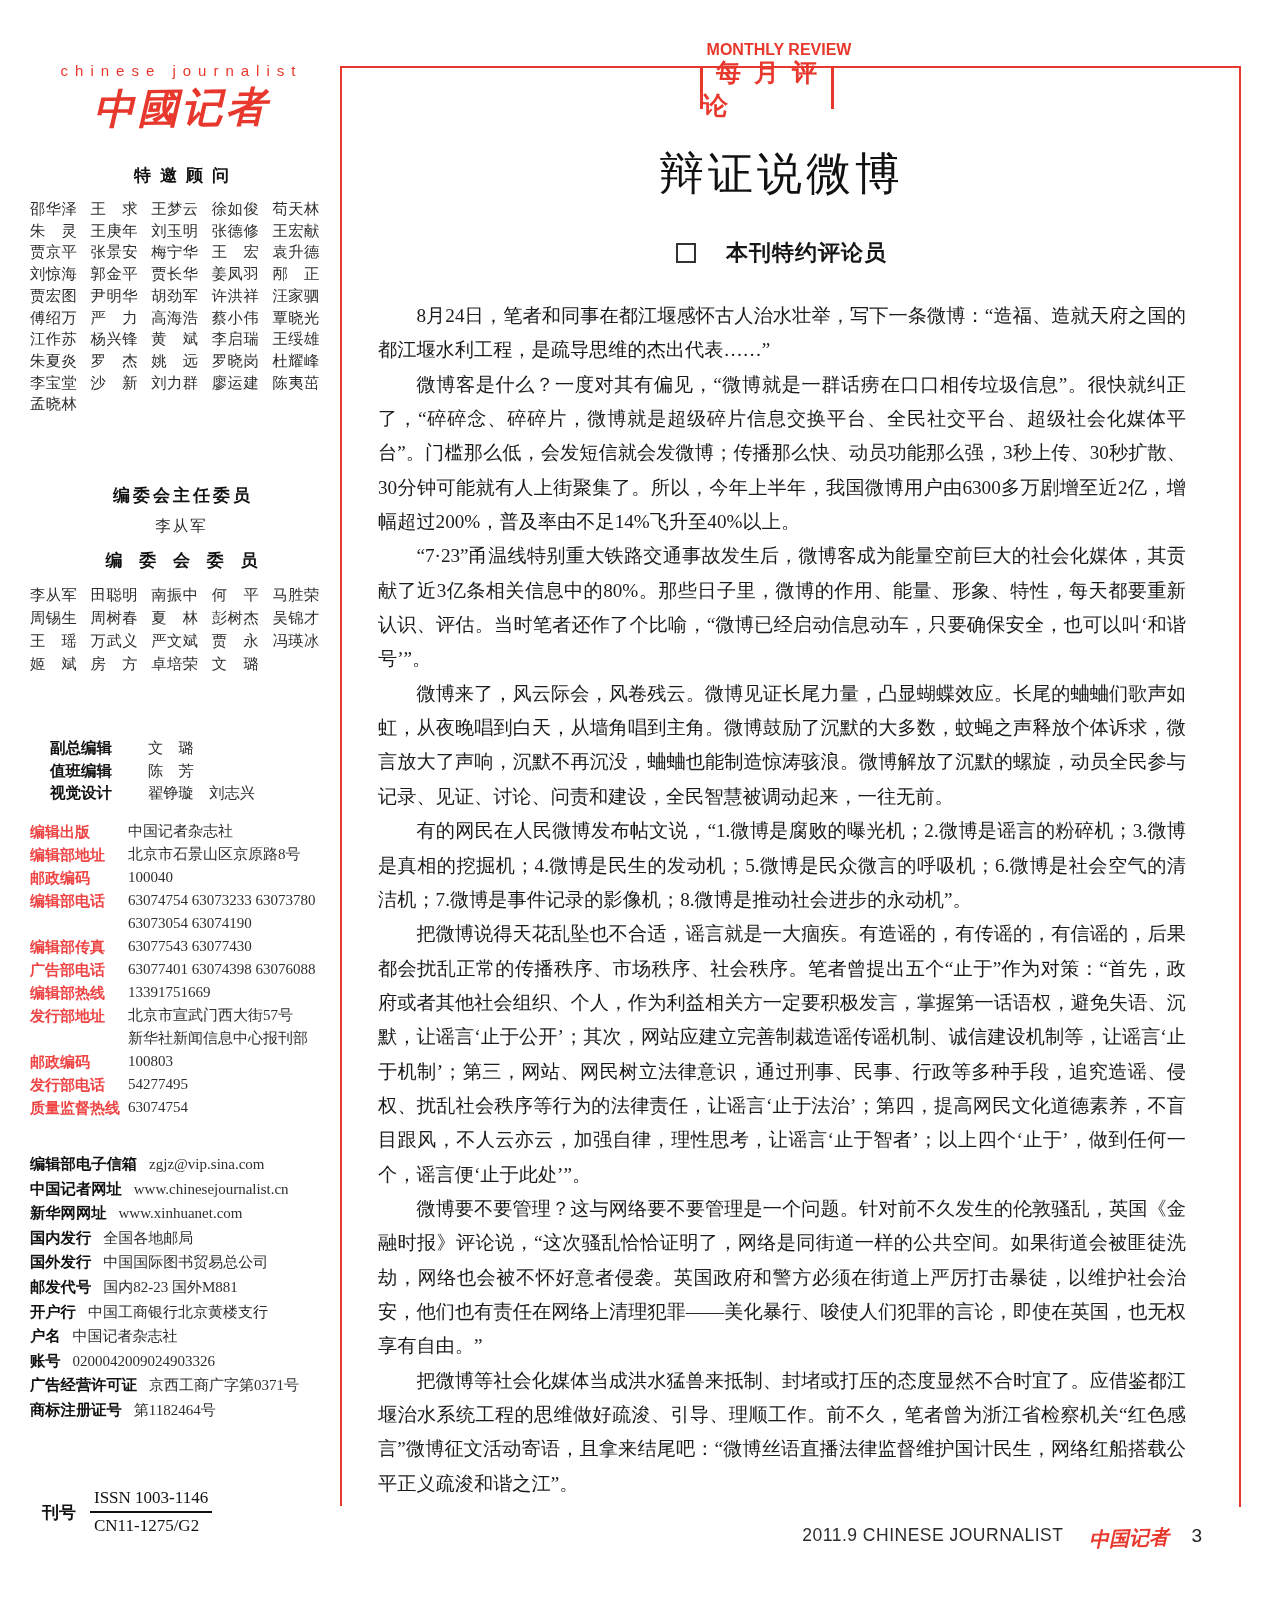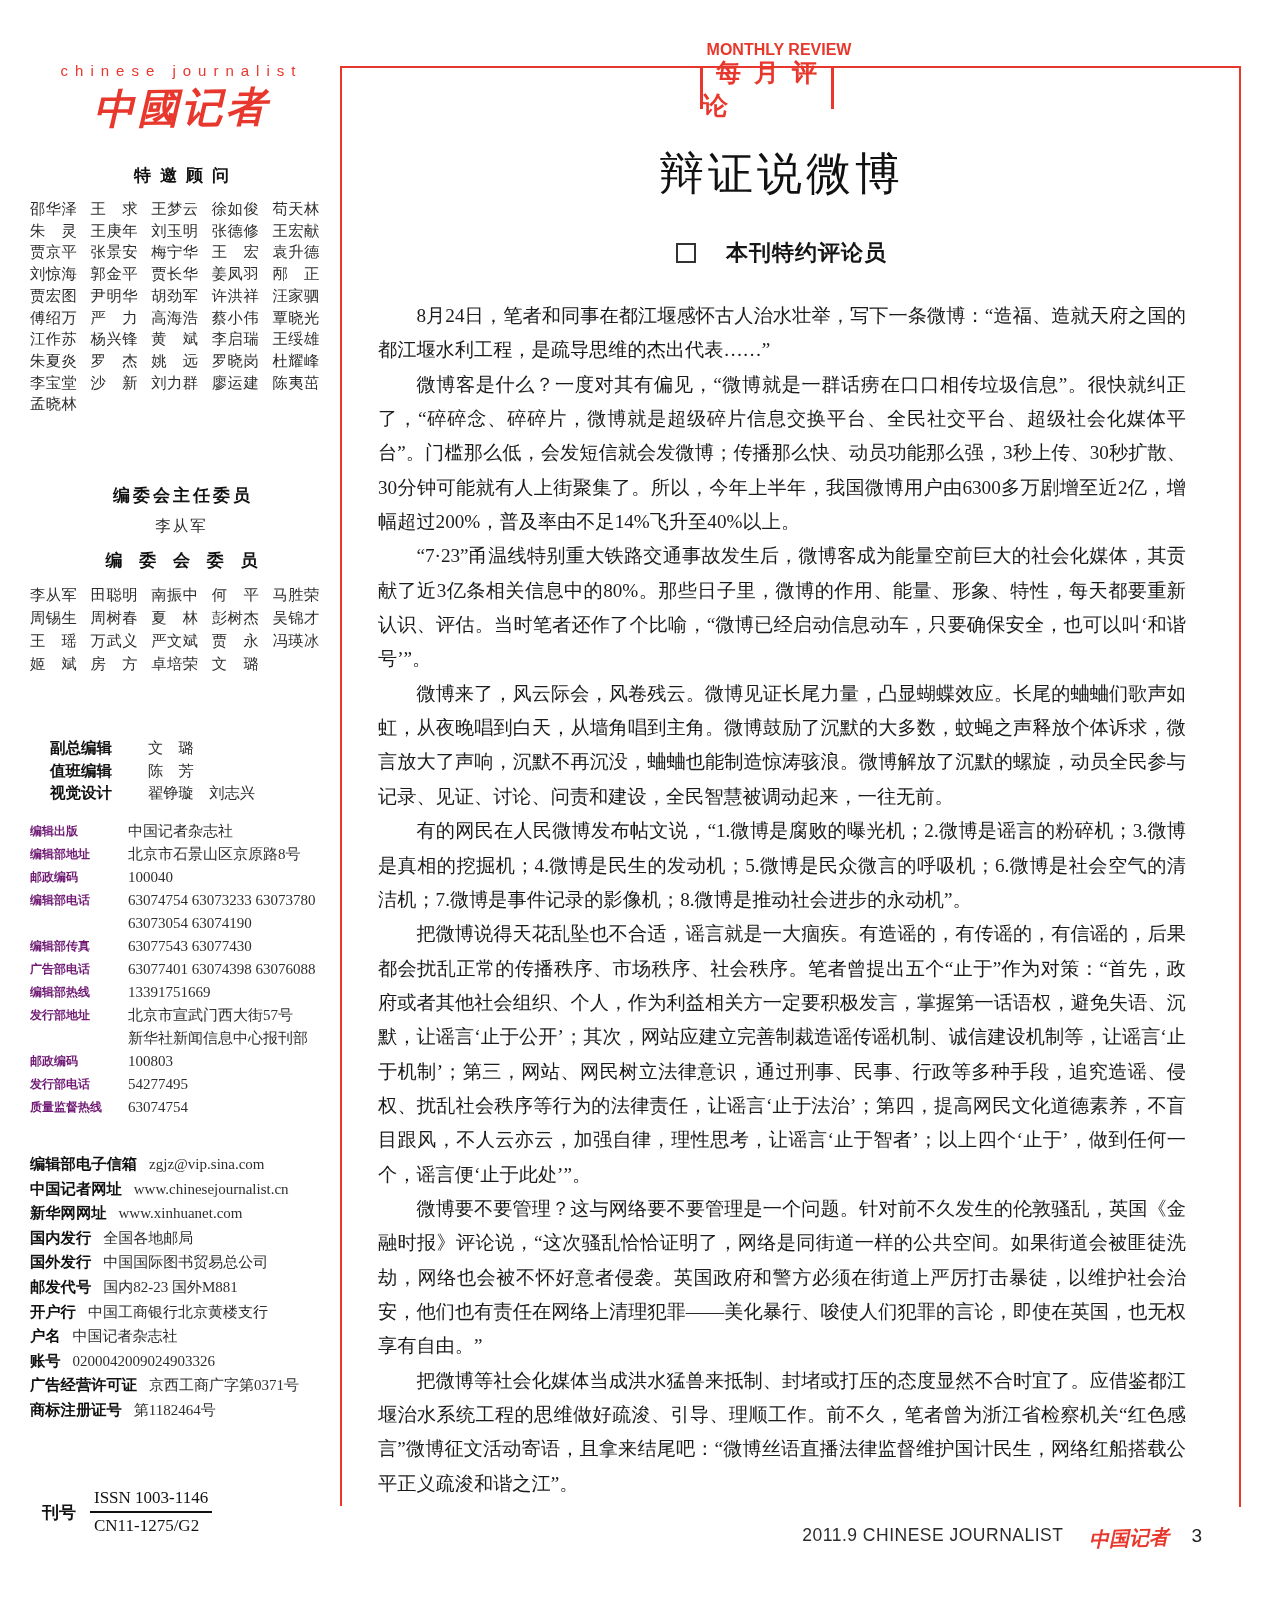--- a/index.html
+++ b/index.html
@@ -49,21 +49,21 @@
     width:98px; flex:0 0 98px;
     font-family:"Liberation Sans","DejaVu Sans",sans-serif;
     font-weight:bold; font-size:15.5px; color:#111;
   }
   .staff-row .val { font-size:15.3px; color:#2e2e2e; }
 
   .info-row { display:flex; line-height:23px; }
   .info-row .lbl {
     width:98px; flex:0 0 98px;
     font-family:"Liberation Sans","DejaVu Sans",sans-serif;
-    font-weight:bold; font-size:12px; color:#701a75;
+    font-weight:bold; font-size:15px; color:#ef4444;
     white-space:nowrap;
   }
   .info-row .val { font-size:15px; color:#2e2e2e; white-space:pre-line; }
 
   .inline-row { display:flex; line-height:24.6px;text-align:right; }
   .inline-row .lbl {
     font-family:"Liberation Sans","DejaVu Sans",sans-serif;
     font-weight:bold; font-size:15.3px; color:#111;
     white-space:nowrap; margin-right:12px;
   }

